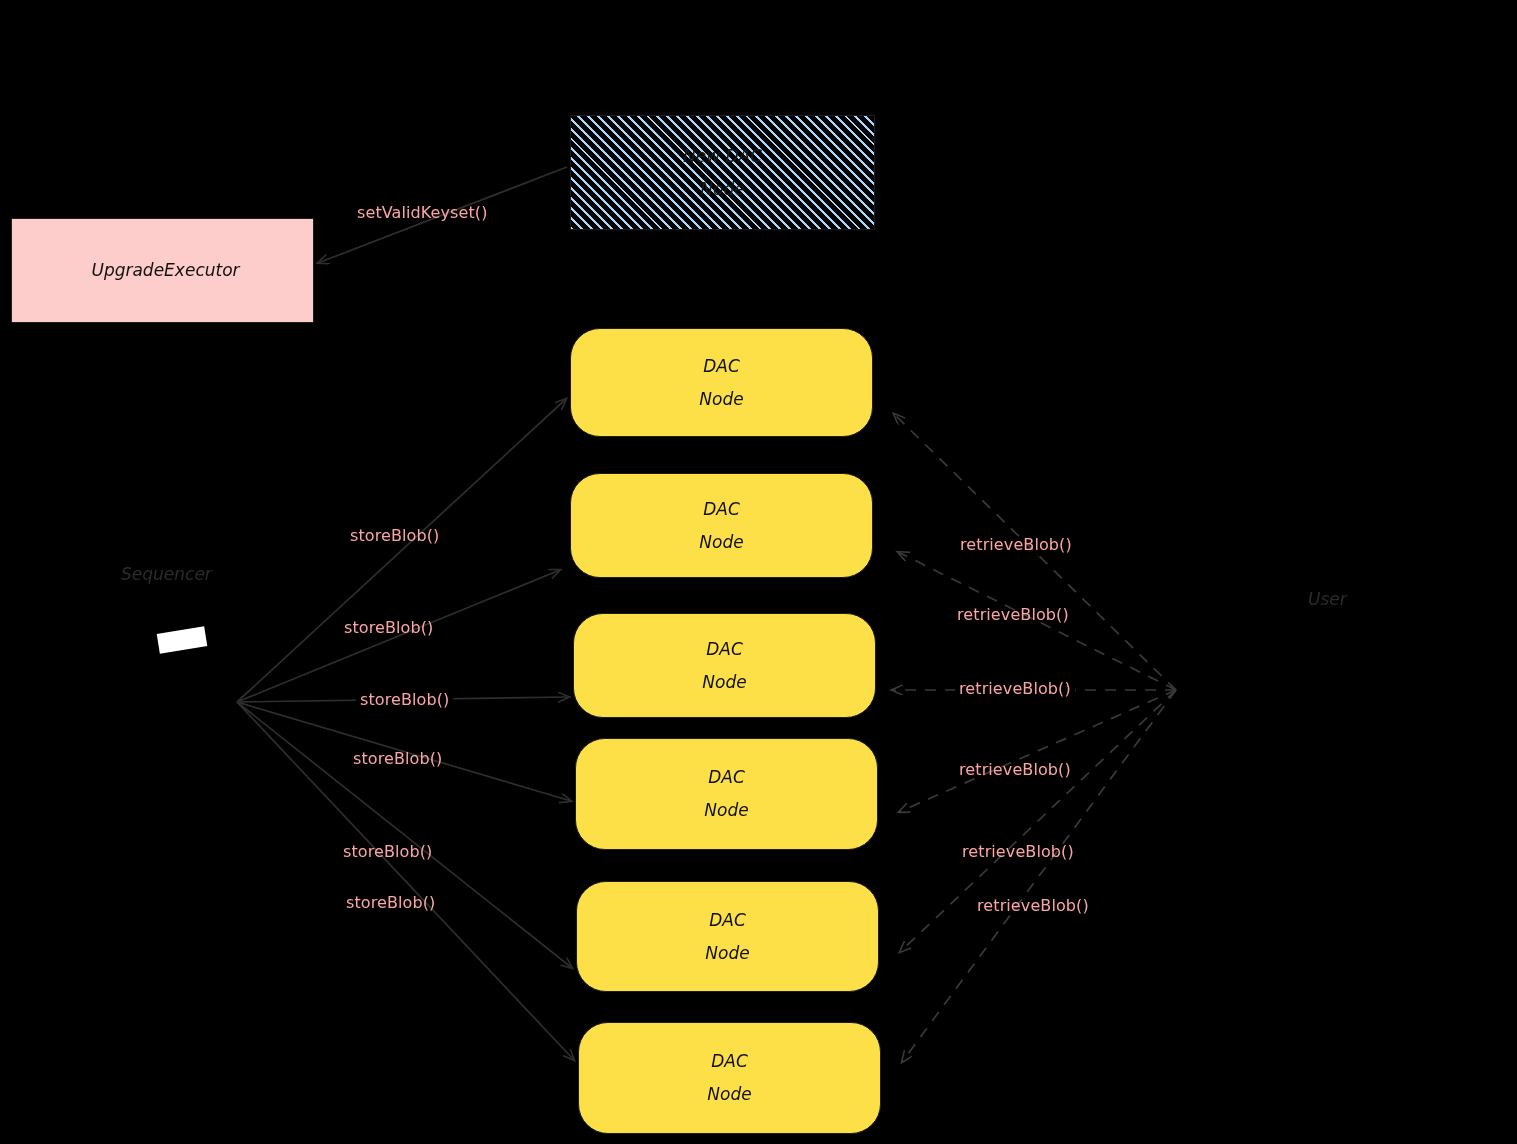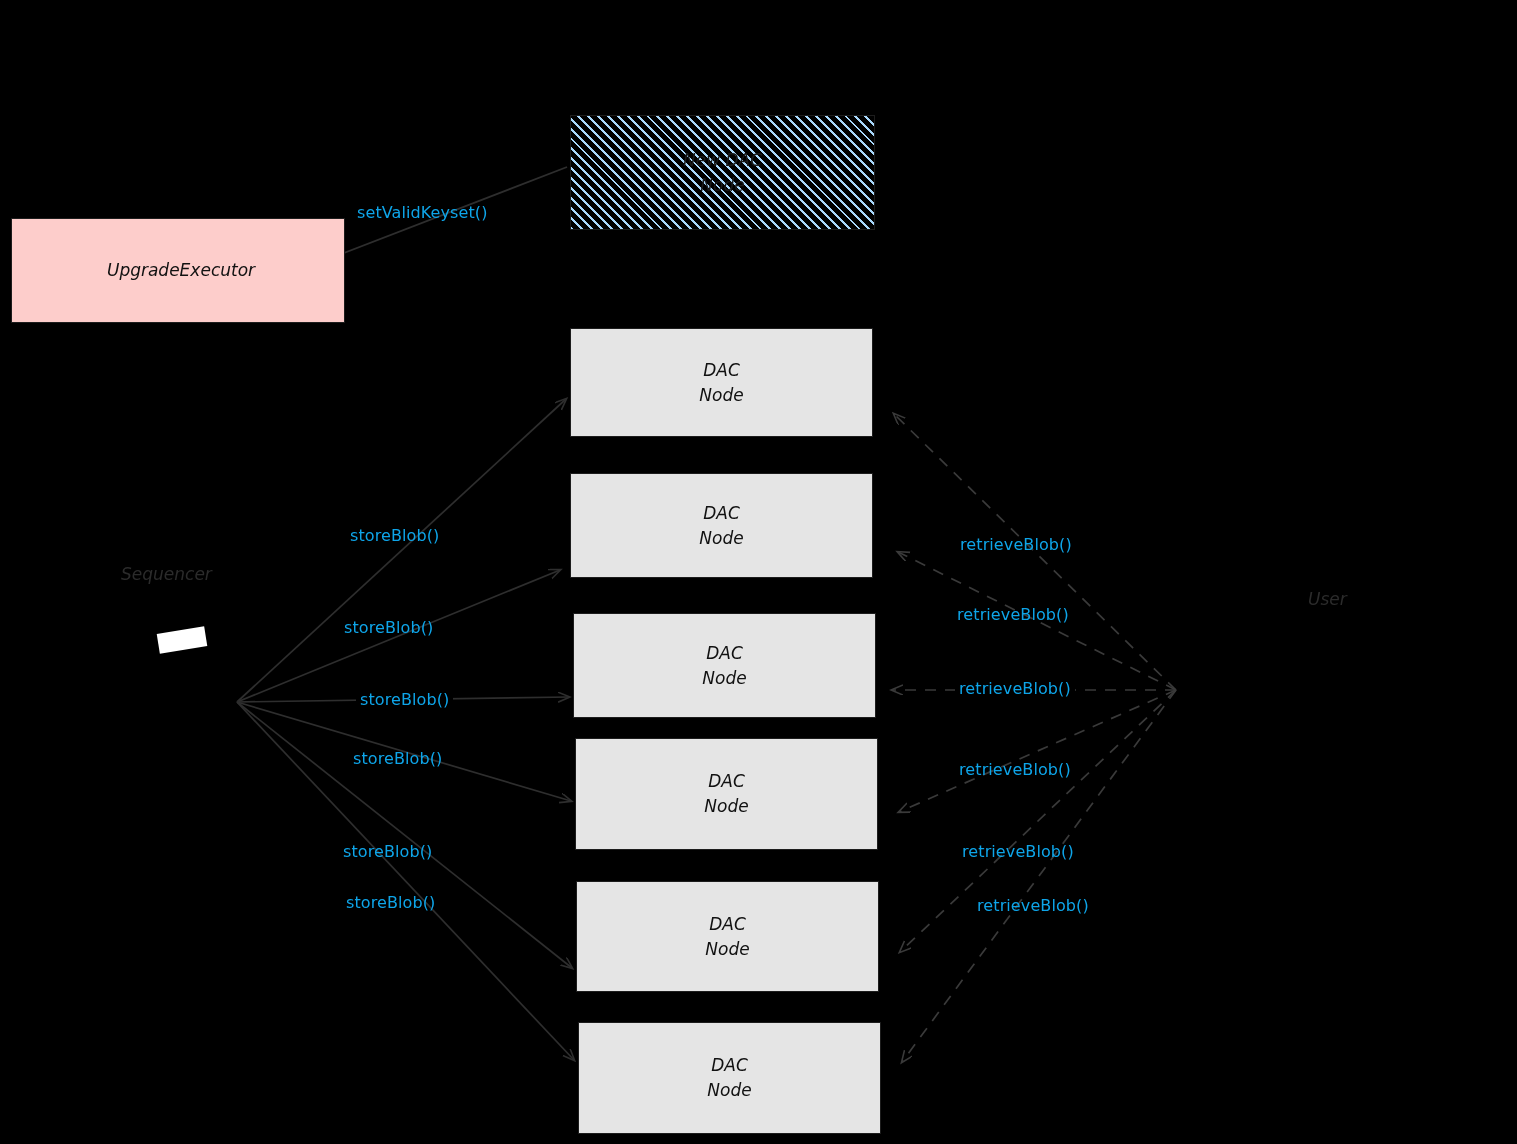--- a/index.html
+++ b/index.html
@@ -23,21 +23,21 @@
     color: #2b2b2b;
     font-family: "DejaVu Sans", sans-serif;
     font-size: 17px;
     line-height: 25px;
     white-space: pre-line;
     letter-spacing: 0.2px;
     font-style: italic;
   }
   .edge-label {
     position: absolute;
-    color: #0ea5e9;
+    color: #fca5a5;
     font-family: "DejaVu Sans", sans-serif;
     font-size: 16px;
     white-space: nowrap;
     letter-spacing: 0.1px;
   }
   .actor-label {
     position: absolute;
     color: #2b2b2b;
     font-family: "DejaVu Sans", sans-serif;
     font-size: 17px;
@@ -53,25 +53,26 @@
     display: flex;
     align-items: center;
     justify-content: center;
     text-align: center;
   }
   .box .box-label {
     color: #111111;
     font-family: "DejaVu Sans", sans-serif;
     font-size: 17px;
     font-style: italic;
-    line-height: 25px;
+    line-height: 33px;
     white-space: pre-line;
   }
   .box-dac {
-    background: #e5e5e5;
+    background: #fde047;
+    border-radius: 30px;
   }
   .box-upgrade {
     background: #fdcdcb;
   }
   .box-newdac {
     background:
       repeating-linear-gradient(
         45deg,
         #a9d8fb 0px, #a9d8fb 2px,
         #000000 2px, #000000 7px
@@ -143,21 +144,21 @@
   <div class="actor-label" style="left:121px; top:564px;">Sequencer</div>
   <div class="sequencer-glyph" style="left:158px; top:630px; width:48px; height:20px;"></div>
 
   <div class="actor-label" style="left:1308px; top:589px;">User</div>
 
   <div class="box box-newdac" style="left:570px; top:115px; width:305px; height:115px;">
     <span class="box-label">New DAC
 Node</span>
   </div>
 
-  <div class="box box-upgrade" style="left:11px; top:218px; width:334px; height:105px;padding-left:6px;">
+  <div class="box box-upgrade" style="left:11px; top:218px; width:303px; height:105px;padding-left:6px;">
     <span class="box-label">UpgradeExecutor</span>
   </div>
 
   <div class="box box-dac" style="left:570px; top:328px; width:303px; height:109px;">
     <span class="box-label">DAC
 Node</span>
   </div>
   <div class="box box-dac" style="left:570px; top:473px; width:303px; height:105px;">
     <span class="box-label">DAC
 Node</span>

